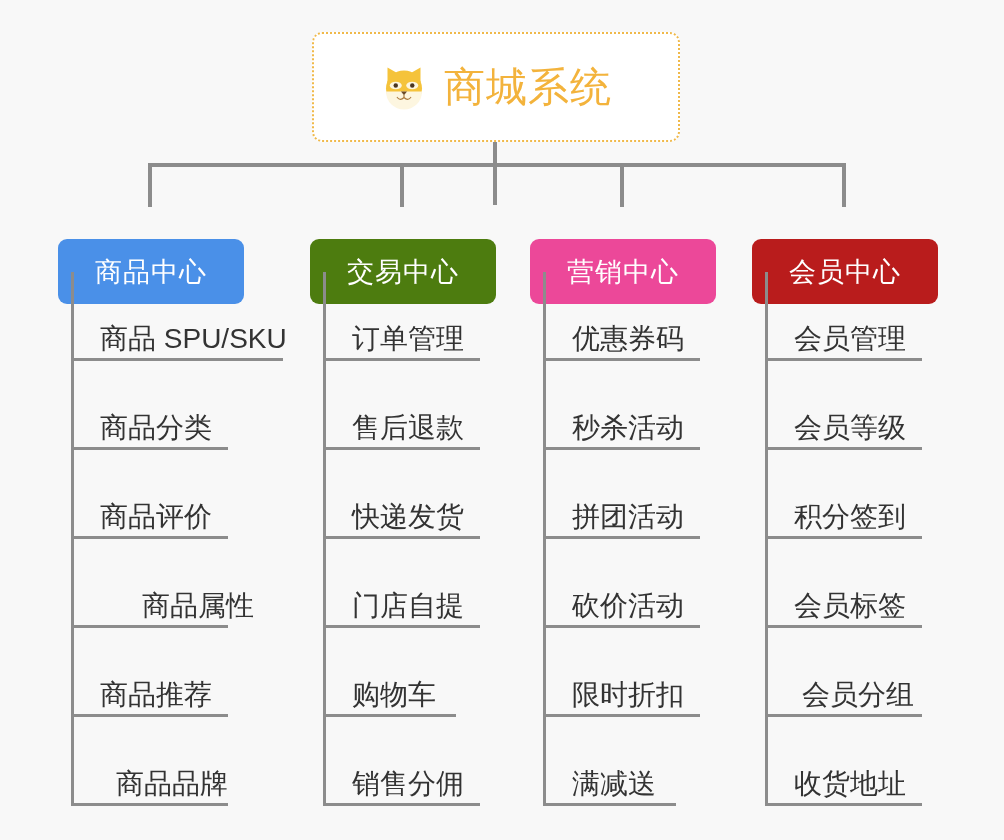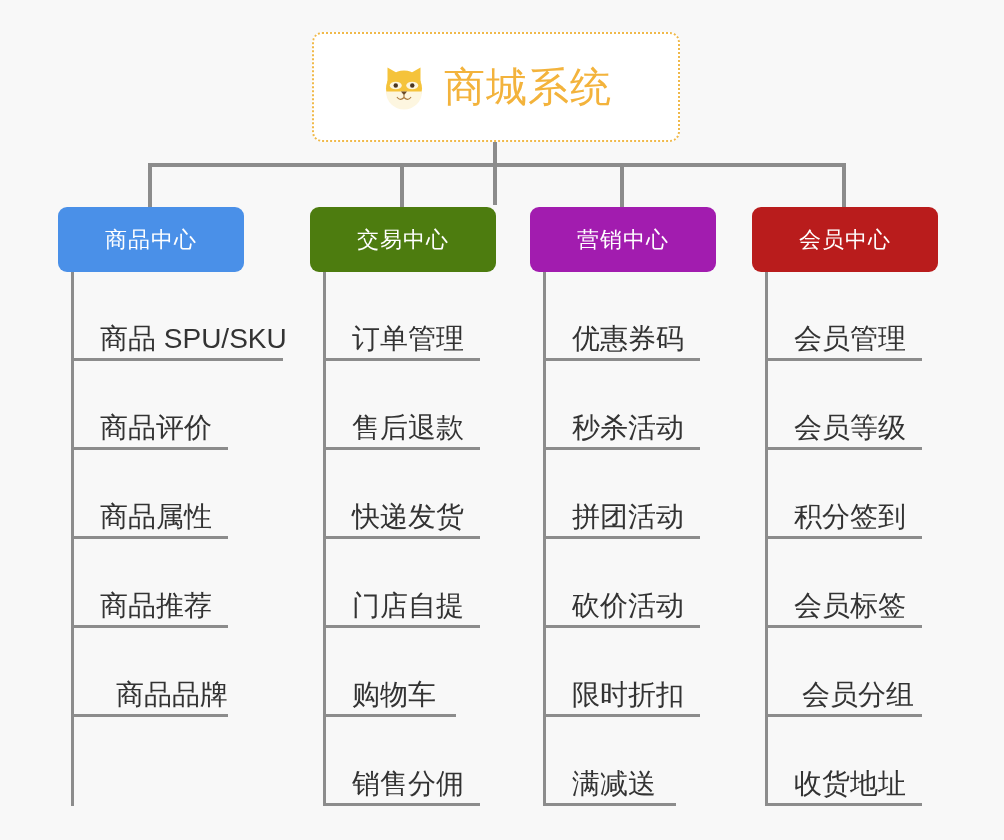--- a/index.html
+++ b/index.html
@@ -86,23 +86,24 @@
 
   .col-header {
     position: relative;
     width: 186px;
     height: 65px;
     border-radius: 9px;
     display: flex;
     align-items: center;
     justify-content: center;
     color: #ffffff;
-    font-size: 22px;
+    font-size: 27px;
     letter-spacing: 1px;
     white-space: nowrap;
+    margin-top: 32px;
   }
 
   
   .col-stem {
     position: absolute;
     left: 13px;
     top: 65px;
     width: 3px;
     background: #8c8c8c;
   }
@@ -170,23 +171,26 @@
   <div class="column" style="left:58px;">
     <div class="col-header" style="background: rgb(74, 144, 232);">
       <span>商品中心</span>
     </div>
     <div class="col-stem" style="height:534px;"></div>
     <div class="items">
       <div class="item" style="width:212px;">
         <span class="item-label">商品 SPU/SKU</span>
       </div>
       <div class="item" style="width:157px;">
+        <span class="item-label">商品分类</span>
+      </div>
+      <div class="item" style="width:157px;">
         <span class="item-label">商品评价</span>
       </div>
-      <div class="item" style="width:157px;">
+      <div class="item" style="width:157px;padding-left:42px;">
         <span class="item-label">商品属性</span>
       </div>
       <div class="item" style="width:157px;">
         <span class="item-label">商品推荐</span>
       </div>
       <div class="item" style="width:157px;padding-left:16px;">
         <span class="item-label">商品品牌</span>
       </div>
     </div>
   </div>
@@ -212,21 +216,21 @@
       <div class="item" style="width:133px;">
         <span class="item-label">购物车</span>
       </div>
       <div class="item" style="width:157px;">
         <span class="item-label">销售分佣</span>
       </div>
     </div>
   </div>
 
   <div class="column" style="left:530px;">
-    <div class="col-header" style="background: #a21caf;">
+    <div class="col-header" style="background: #ec4899;">
       <span>营销中心</span>
     </div>
     <div class="col-stem" style="height:534px;"></div>
     <div class="items">
       <div class="item" style="width:157px;">
         <span class="item-label">优惠券码</span>
       </div>
       <div class="item" style="width:157px;">
         <span class="item-label">秒杀活动</span>
       </div>

